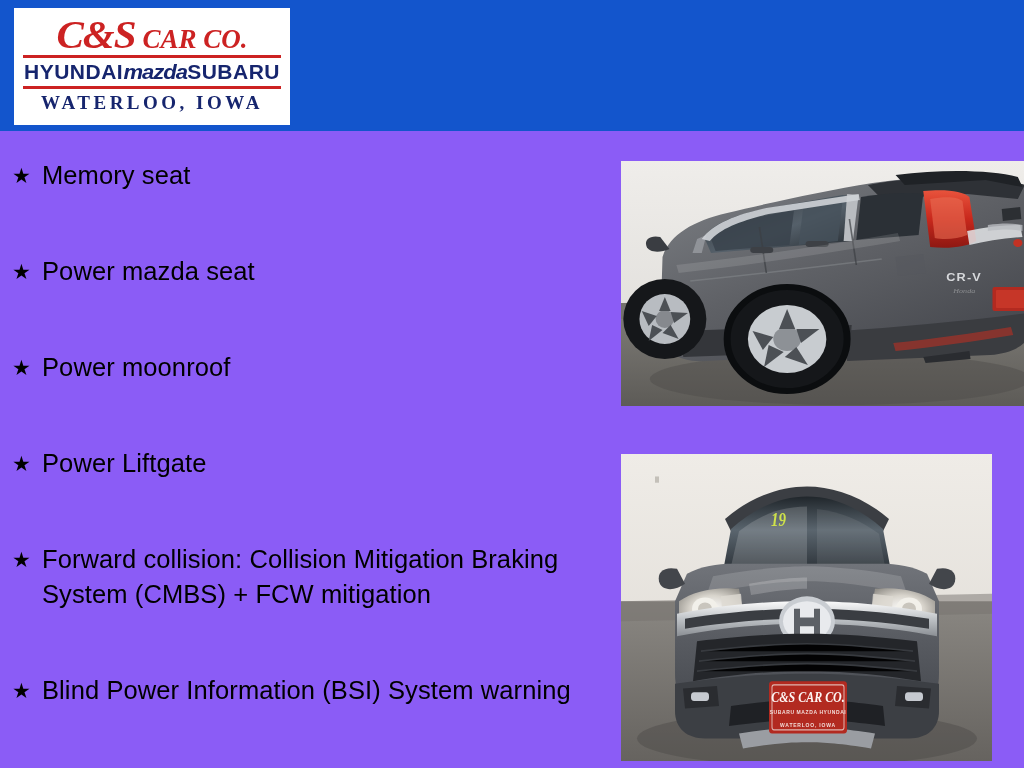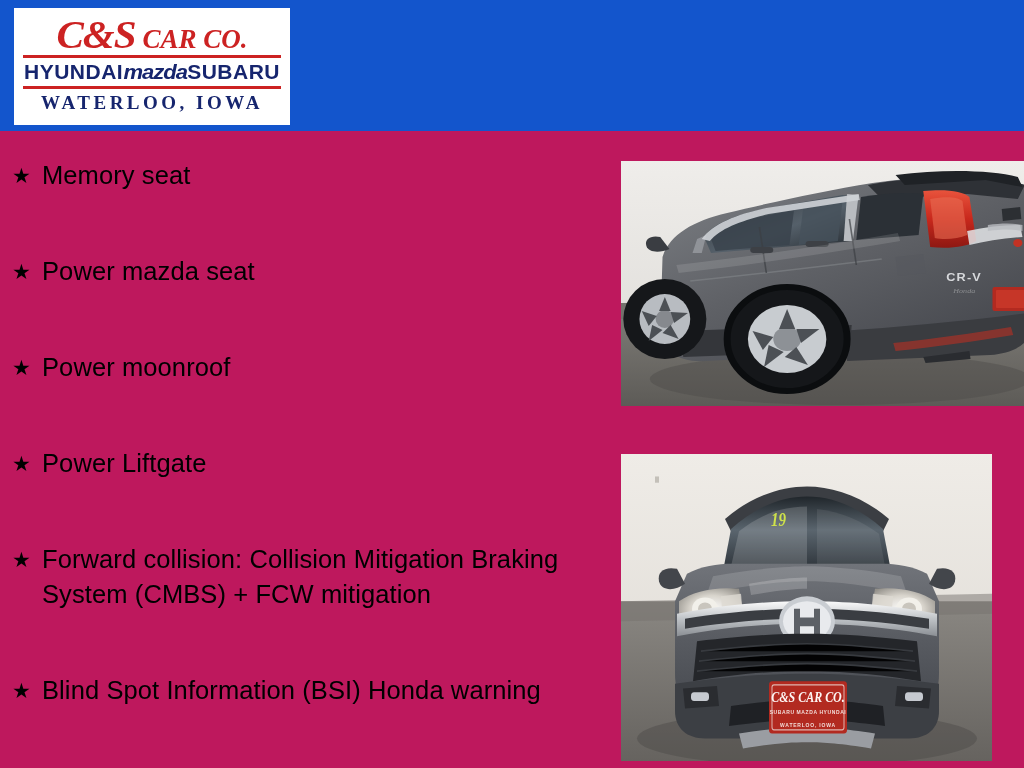--- a/index.html
+++ b/index.html
@@ -7,21 +7,21 @@
   html, body {
     margin: 0; padding: 0;
     width: 1024px; height: 768px;
     background: #ffffff;
     font-family: "Liberation Sans", sans-serif;
     overflow: hidden;
   }
   #slide {
     position: relative;
     width: 1024px; height: 768px;
-    background: #be185d;
+    background: #8b5cf6;
   }
 
   
   .header-bar {
     position: absolute;
     left: 0; top: 0;
     width: 1024px; height: 131px;
     background: #1355cc;
   }
   .logo-box {
@@ -173,21 +173,21 @@
     <div class="bullet-item">
       <span class="bullet-star">★</span>
       <span class="bullet-text">Power Liftgate</span>
     </div>
     <div class="bullet-item">
       <span class="bullet-star">★</span>
       <span class="bullet-text">Forward collision: Collision Mitigation Braking System (CMBS) + FCW mitigation</span>
     </div>
     <div class="bullet-item">
       <span class="bullet-star">★</span>
-      <span class="bullet-text">Blind Spot Information (BSI) Honda warning</span>
+      <span class="bullet-text">Blind Power Information (BSI) System warning</span>
     </div>
   </div>
 
   <div class="photo" id="photo-rear">
     <svg viewBox="0 0 371 245" preserveAspectRatio="none">
       <defs>
         <linearGradient id="wallG" x1="0" y1="0" x2="0" y2="1">
           <stop offset="0" stop-color="#efedea"></stop>
           <stop offset="1" stop-color="#dcdad6"></stop>
         </linearGradient>

